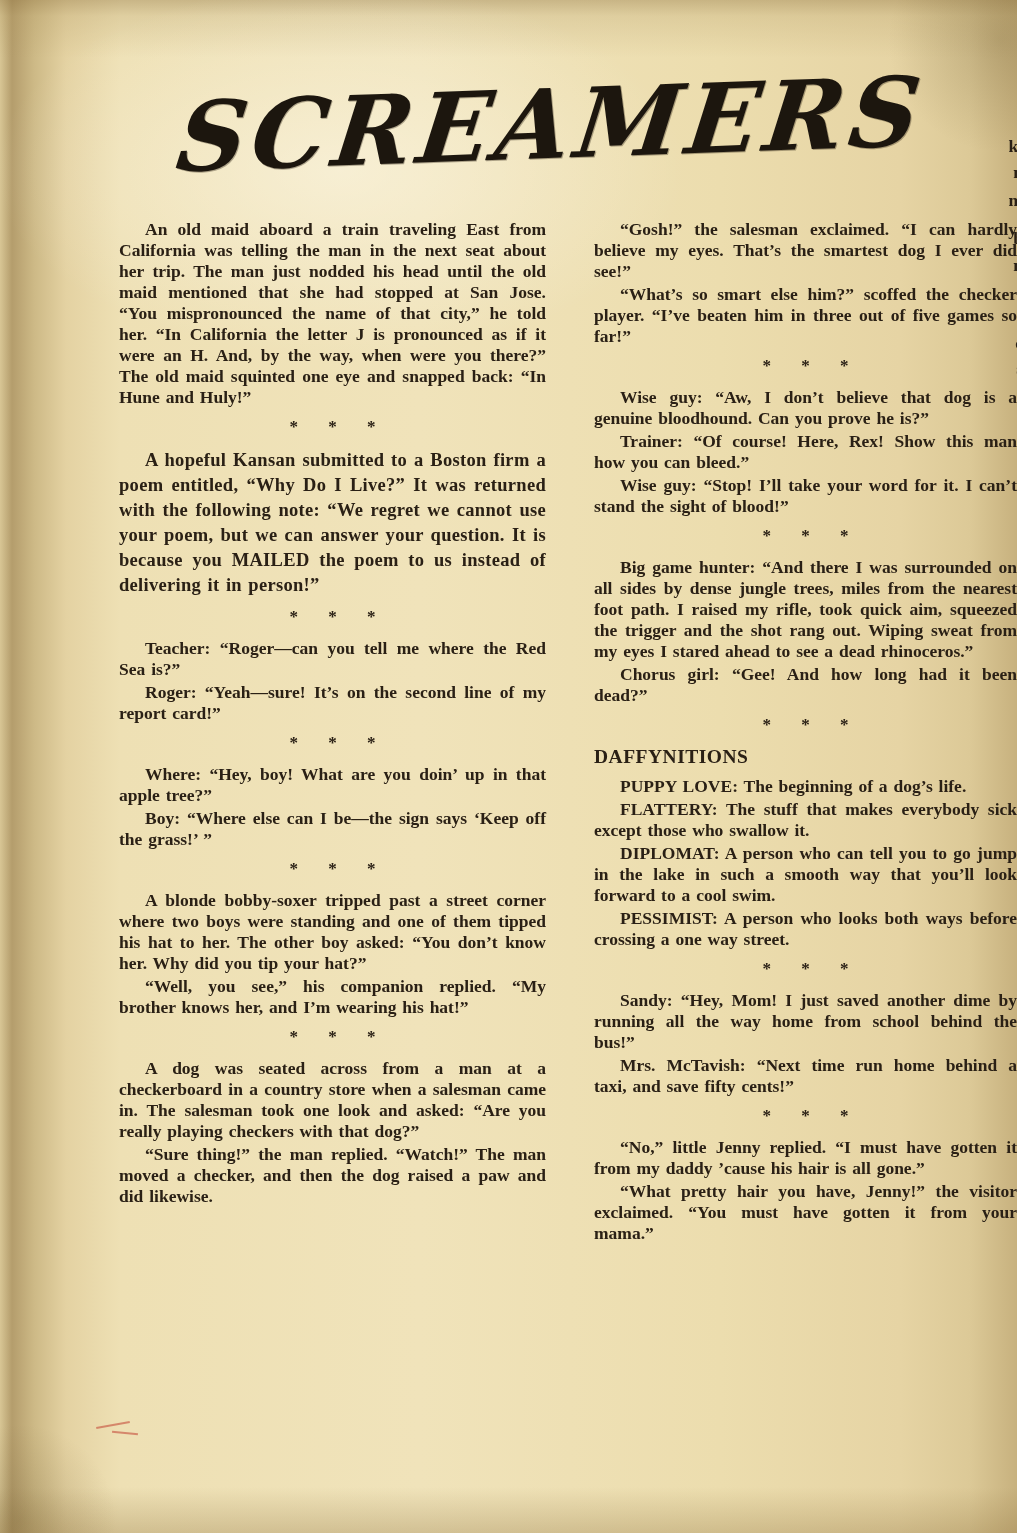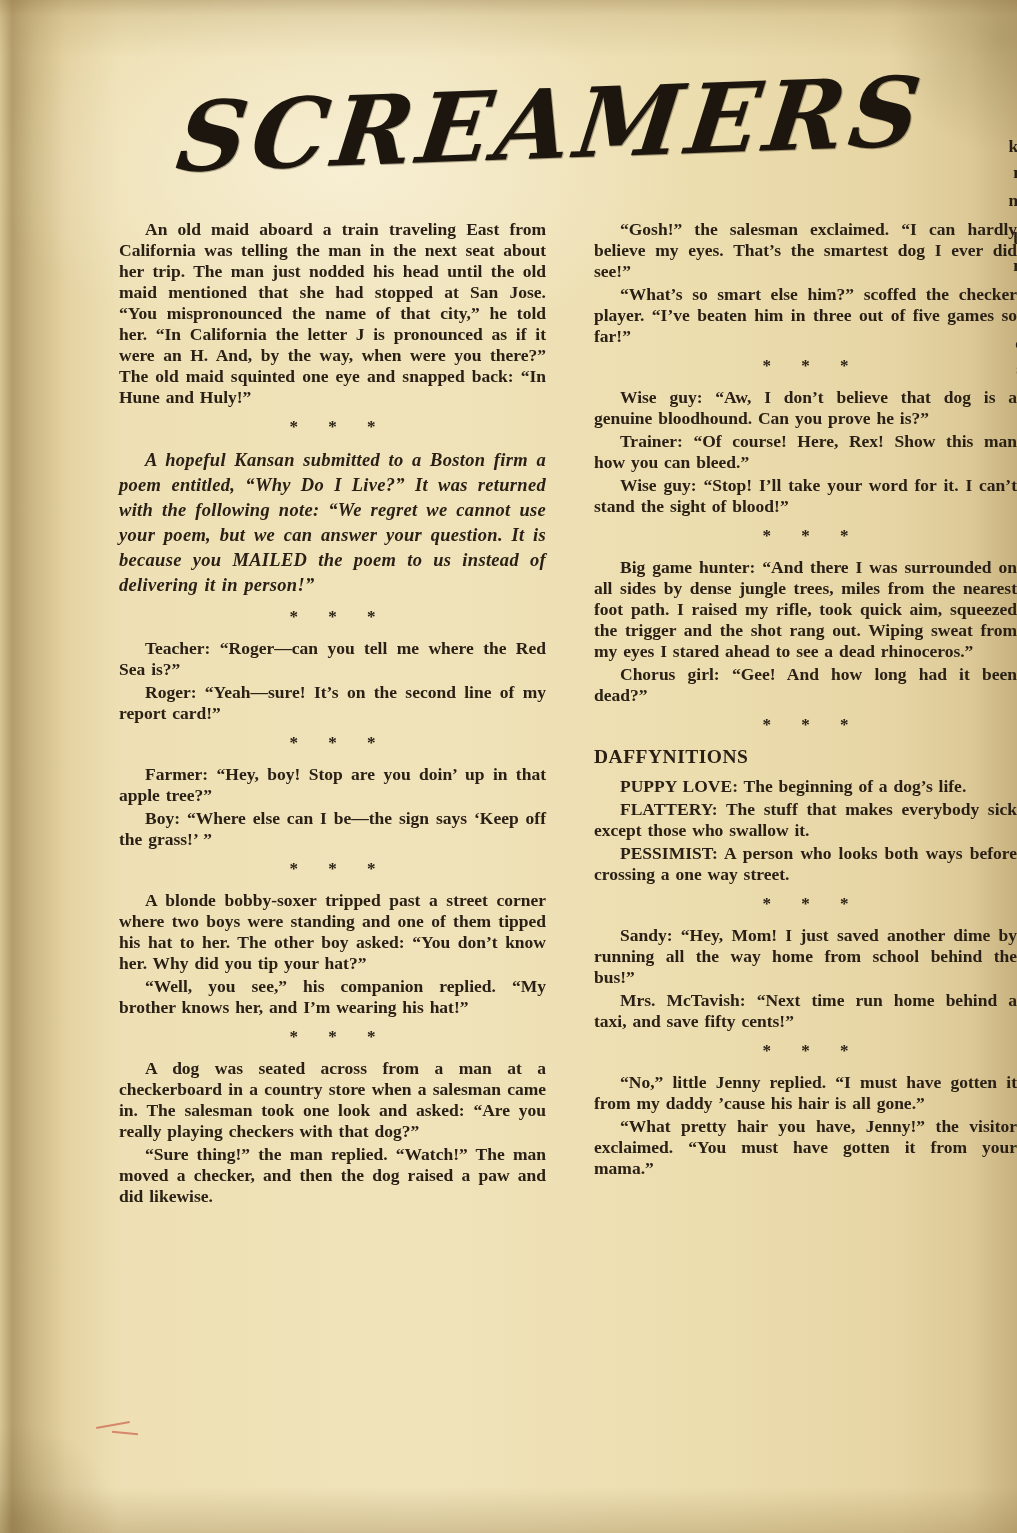--- a/index.html
+++ b/index.html
@@ -45,21 +45,20 @@
     font-size: 17.5px;
     line-height: 21px;
     font-weight: 700;
     text-indent: 26px;
     word-spacing: 1.5px;
   }
   .para-loose {
     font-size: 18.5px;
     line-height: 25px;
     letter-spacing: .3px;
-    font-style: italic;
   }
   .divider {
     text-align: center;
     font-weight: 700;
     font-size: 17px;
     word-spacing: 26px;
     margin: 9px 0 11px 0;
     text-indent: 0;
   }
   .heading {
@@ -102,21 +101,21 @@
 
   <div class="cols">
     <div class="col col-left" id="left-col">
         <p class="para">An old maid aboard a train traveling East from California was telling the man in the next seat about her trip. The man just nodded his head until the old maid mentioned that she had stopped at San Jose. “You mispronounced the name of that city,” he told her. “In California the letter J is pronounced as if it were an H. And, by the way, when were you there?” The old maid squinted one eye and snapped back: “In Hune and Huly!”</p>
         <div class="divider">* * *</div>
         <p class="para para-loose">A hopeful Kansan submitted to a Boston firm a poem entitled, “Why Do I Live?” It was returned with the following note: “We regret we cannot use your poem, but we can answer your question. It is because you MAILED the poem to us instead of delivering it in person!”</p>
         <div class="divider">* * *</div>
         <p class="para">Teacher: “Roger—can you tell me where the Red Sea is?”</p>
         <p class="para">Roger: “Yeah—sure! It’s on the second line of my report card!”</p>
         <div class="divider">* * *</div>
-        <p class="para">Farmer: “Hey, boy! Stop are you doin’ up in that apple tree?”</p>
+        <p class="para">Where: “Hey, boy! What are you doin’ up in that apple tree?”</p>
         <p class="para">Boy: “Where else can I be—the sign says ‘Keep off the grass!’ ”</p>
         <div class="divider">* * *</div>
         <p class="para">A blonde bobby-soxer tripped past a street corner where two boys were standing and one of them tipped his hat to her. The other boy asked: “You don’t know her. Why did you tip your hat?”</p>
         <p class="para">“Well, you see,” his companion replied. “My brother knows her, and I’m wearing his hat!”</p>
         <div class="divider">* * *</div>
         <p class="para">A dog was seated across from a man at a checkerboard in a country store when a salesman came in. The salesman took one look and asked: “Are you really playing checkers with that dog?”</p>
         <p class="para">“Sure thing!” the man replied. “Watch!” The man moved a checker, and then the dog raised a paw and did likewise.</p>
       </div>
     <div class="col col-right" id="right-col">
         <p class="para">“Gosh!” the salesman exclaimed. “I can hardly believe my eyes. That’s the smartest dog I ever did see!”</p>
@@ -125,20 +124,21 @@
         <p class="para">Wise guy: “Aw, I don’t believe that dog is a genuine bloodhound. Can you prove he is?”</p>
         <p class="para">Trainer: “Of course! Here, Rex! Show this man how you can bleed.”</p>
         <p class="para">Wise guy: “Stop! I’ll take your word for it. I can’t stand the sight of blood!”</p>
         <div class="divider">* * *</div>
         <p class="para">Big game hunter: “And there I was surrounded on all sides by dense jungle trees, miles from the nearest foot path. I raised my rifle, took quick aim, squeezed the trigger and the shot rang out. Wiping sweat from my eyes I stared ahead to see a dead rhinoceros.”</p>
         <p class="para">Chorus girl: “Gee! And how long had it been dead?”</p>
         <div class="divider">* * *</div>
         <div class="heading">DAFFYNITIONS</div>
         <p class="para">PUPPY LOVE: The beginning of a dog’s life.</p>
         <p class="para">FLATTERY: The stuff that makes everybody sick except those who swallow it.</p>
+        <p class="para">DIPLOMAT: A person who can tell you to go jump in the lake in such a smooth way that you’ll look forward to a cool swim.</p>
         <p class="para">PESSIMIST: A person who looks both ways before crossing a one way street.</p>
         <div class="divider">* * *</div>
         <p class="para">Sandy: “Hey, Mom! I just saved another dime by running all the way home from school behind the bus!”</p>
         <p class="para">Mrs. McTavish: “Next time run home behind a taxi, and save fifty cents!”</p>
         <div class="divider">* * *</div>
         <p class="para">“No,” little Jenny replied. “I must have gotten it from my daddy ’cause his hair is all gone.”</p>
         <p class="para">“What pretty hair you have, Jenny!” the visitor exclaimed. “You must have gotten it from your mama.”</p>
       </div>
   </div>
 

